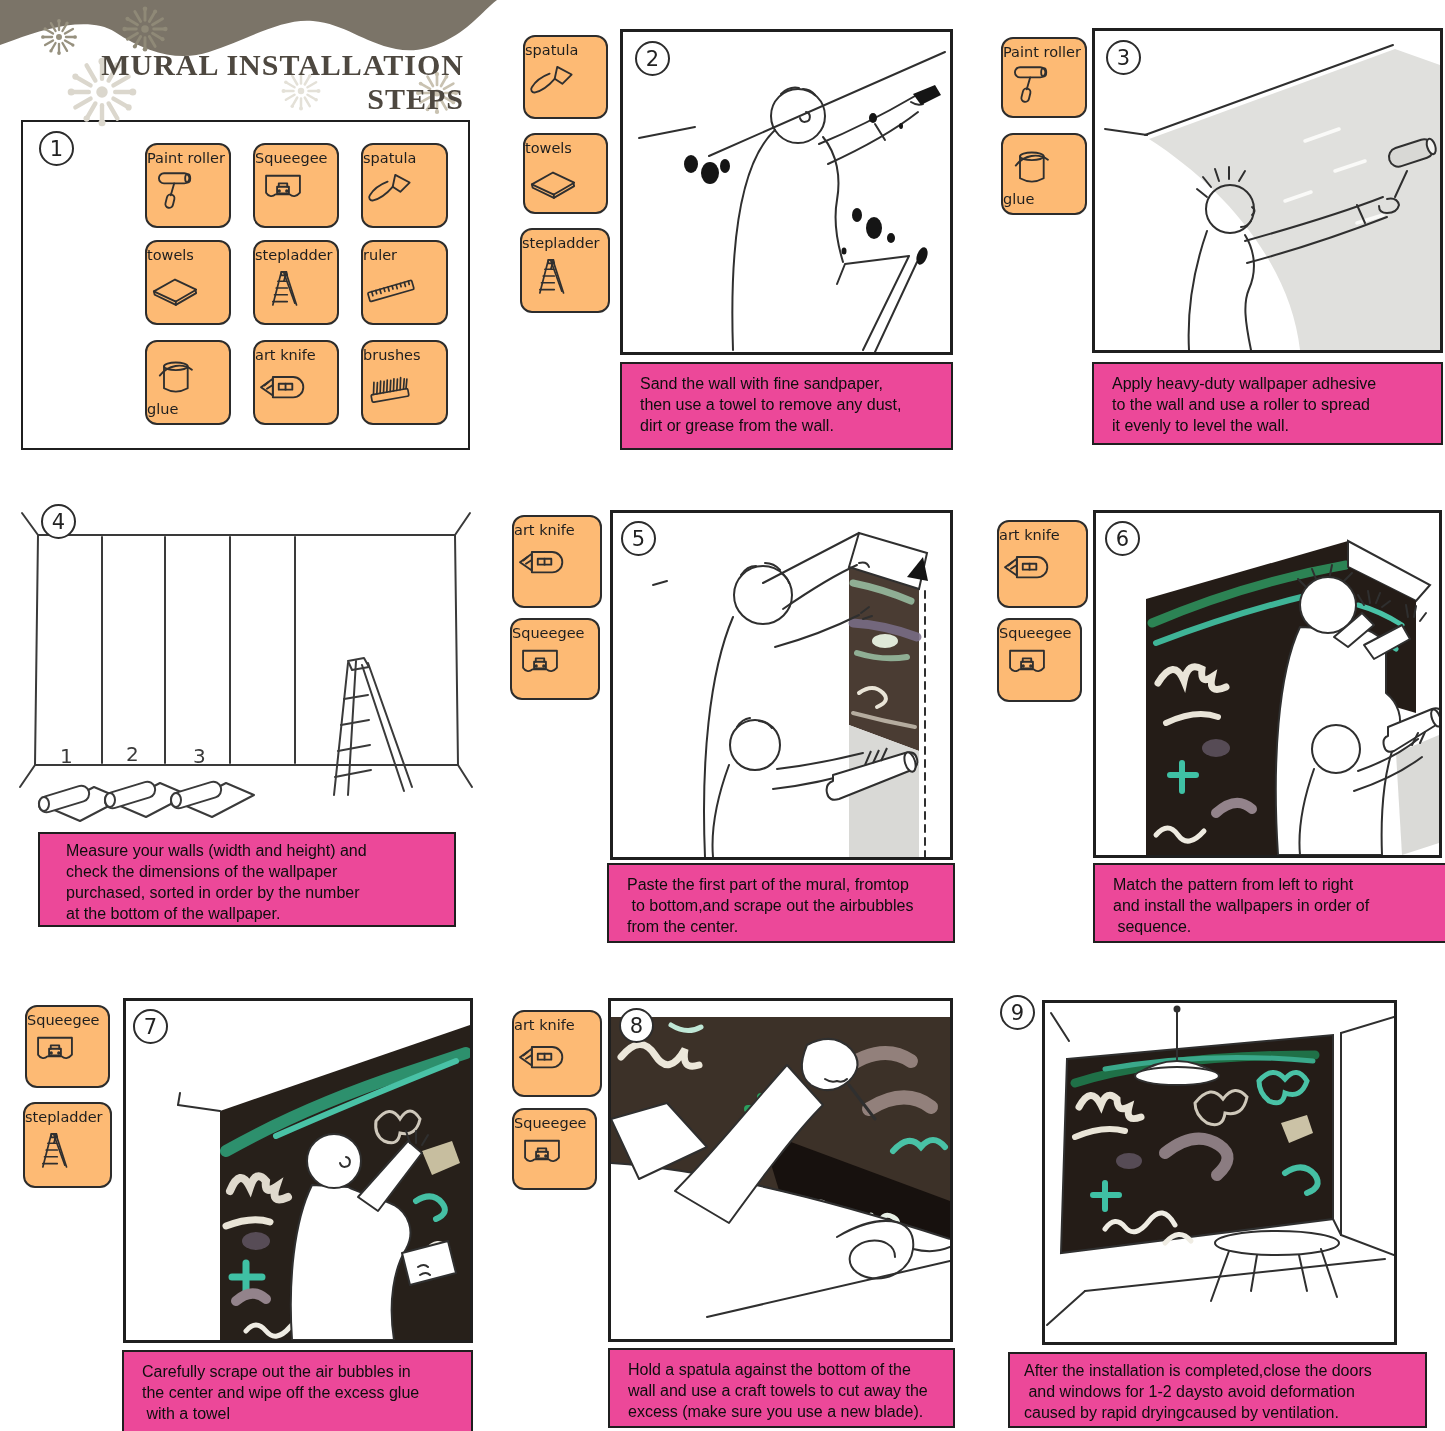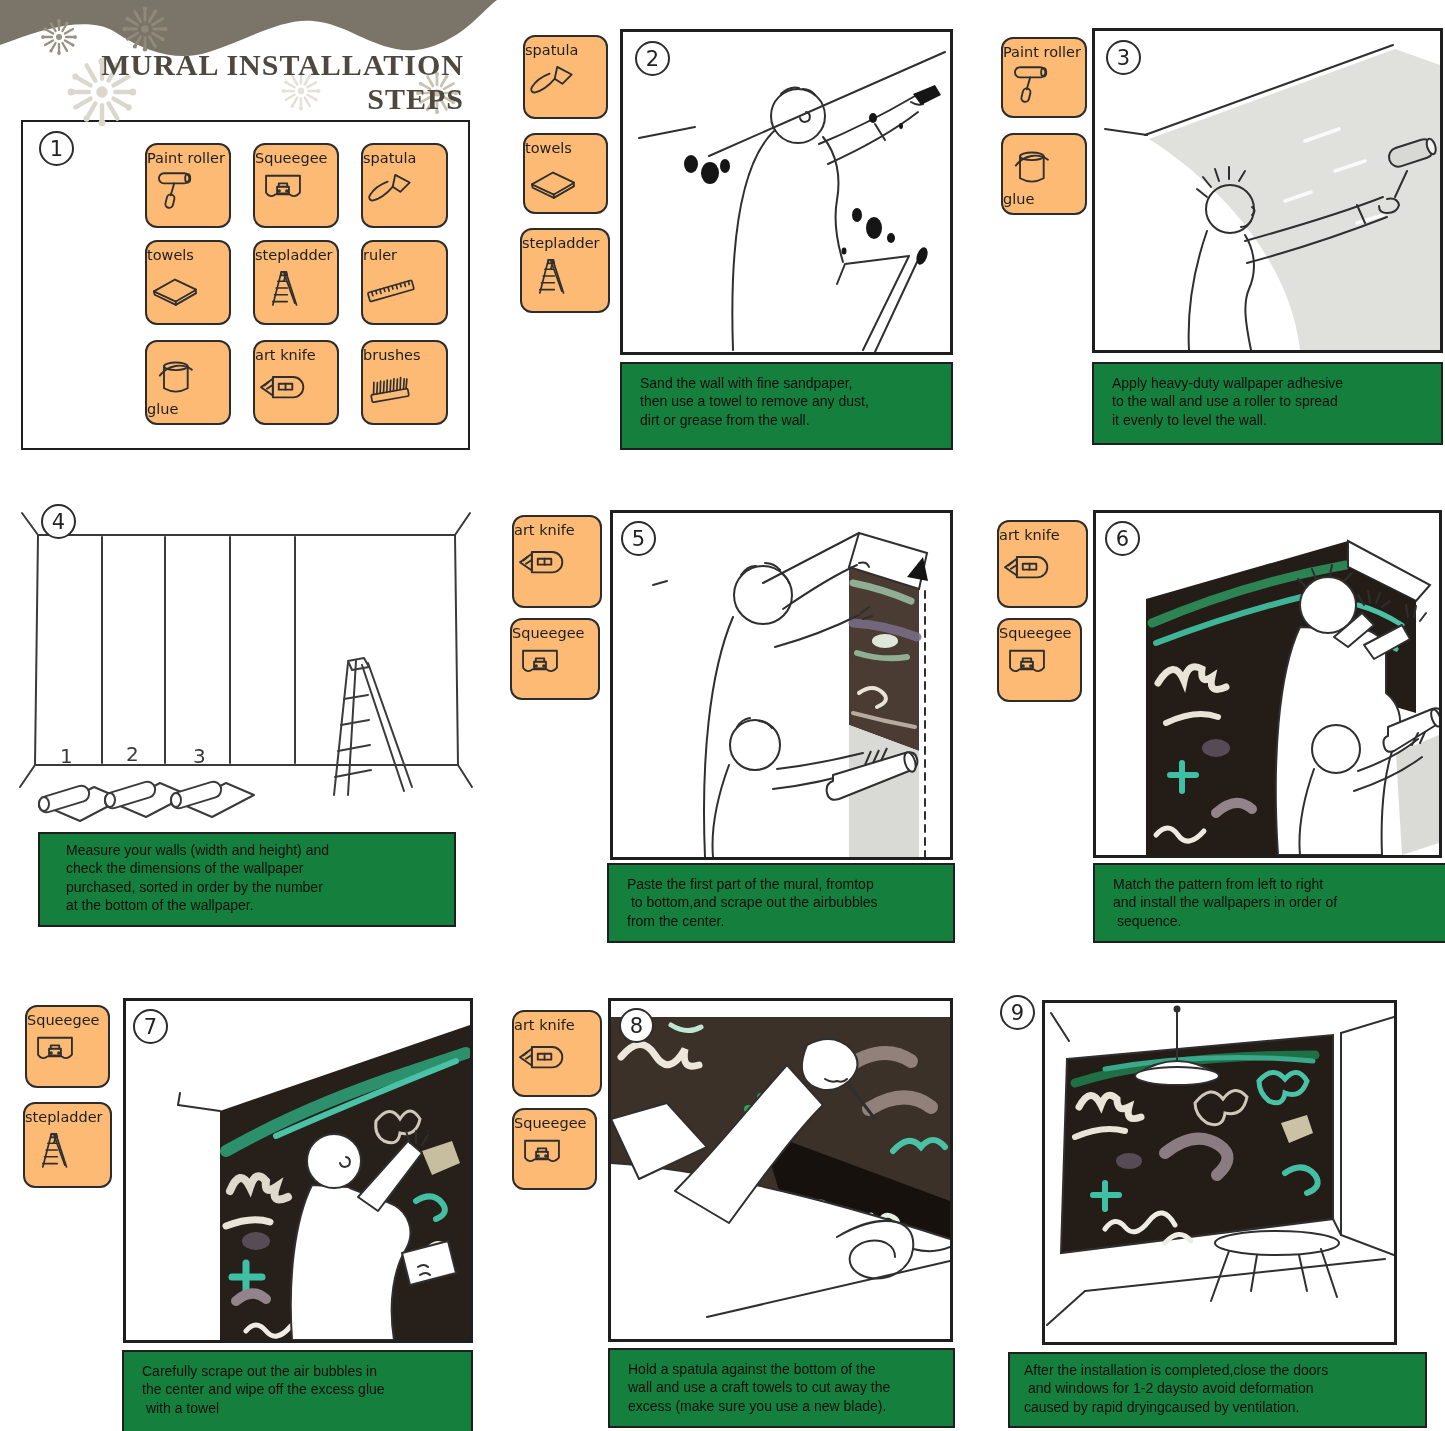--- a/index.html
+++ b/index.html
@@ -12,22 +12,22 @@
            display:flex;align-items:center;justify-content:center;background:#fff;z-index:5;
            font-family:"DejaVu Sans",sans-serif;font-size:21px;color:#222;}
   
   .toolbox{position:absolute;border:2.4px solid #2c2c2c;border-radius:12px;background:#fdba74;
            display:flex;flex-direction:column;align-items:flex-start;box-sizing:border-box;padding-top:5px;z-index:2;}
   .toolbox.rev{flex-direction:column-reverse;padding-top:10px;padding-bottom:6px;}
   .toolbox .lbl{font-family:"DejaVu Sans",sans-serif;font-size:14.5px;color:#1e1e1e;white-space:nowrap;}
   .ticon{width:56px;height:44px;margin-top:3px;flex:0 0 auto;}
   
   .illus{position:absolute;border:3px solid #1f1f1f;background:#fff;box-sizing:border-box;overflow:hidden;z-index:1;}
-  .capbox{position:absolute;border:2.4px solid #1f1f1f;background:#15803d;box-sizing:border-box;
-          font-size:14px;line-height:1.31;color:#0e0e0e;white-space:pre-wrap;
+  .capbox{position:absolute;border:2.4px solid #1f1f1f;background:#ec4899;box-sizing:border-box;
+          font-size:16px;line-height:1.31;color:#0e0e0e;white-space:pre-wrap;
           padding:10px 6px 6px 18px;z-index:1;}
   .panel1{position:absolute;border:2.6px solid #1f1f1f;background:#fff;box-sizing:border-box;z-index:1;}
   .prep{position:absolute;font-family:"DejaVu Sans",sans-serif;font-weight:700;font-size:19px;color:#1b1b1b;
         text-align:center;line-height:1.5;white-space:pre-wrap;}
   .wallnum{position:absolute;font-family:"DejaVu Sans",sans-serif;font-size:20px;color:#3a3a3a;z-index:2;}
   .title{position:absolute;left:28px;top:48px;width:436px;text-align:right;z-index:3;
          font-family:"Liberation Serif",serif;font-weight:700;font-size:30px;letter-spacing:1px;color:#4e4840;}
   .flower{position:absolute;z-index:2;}
 </style>
 </head>

